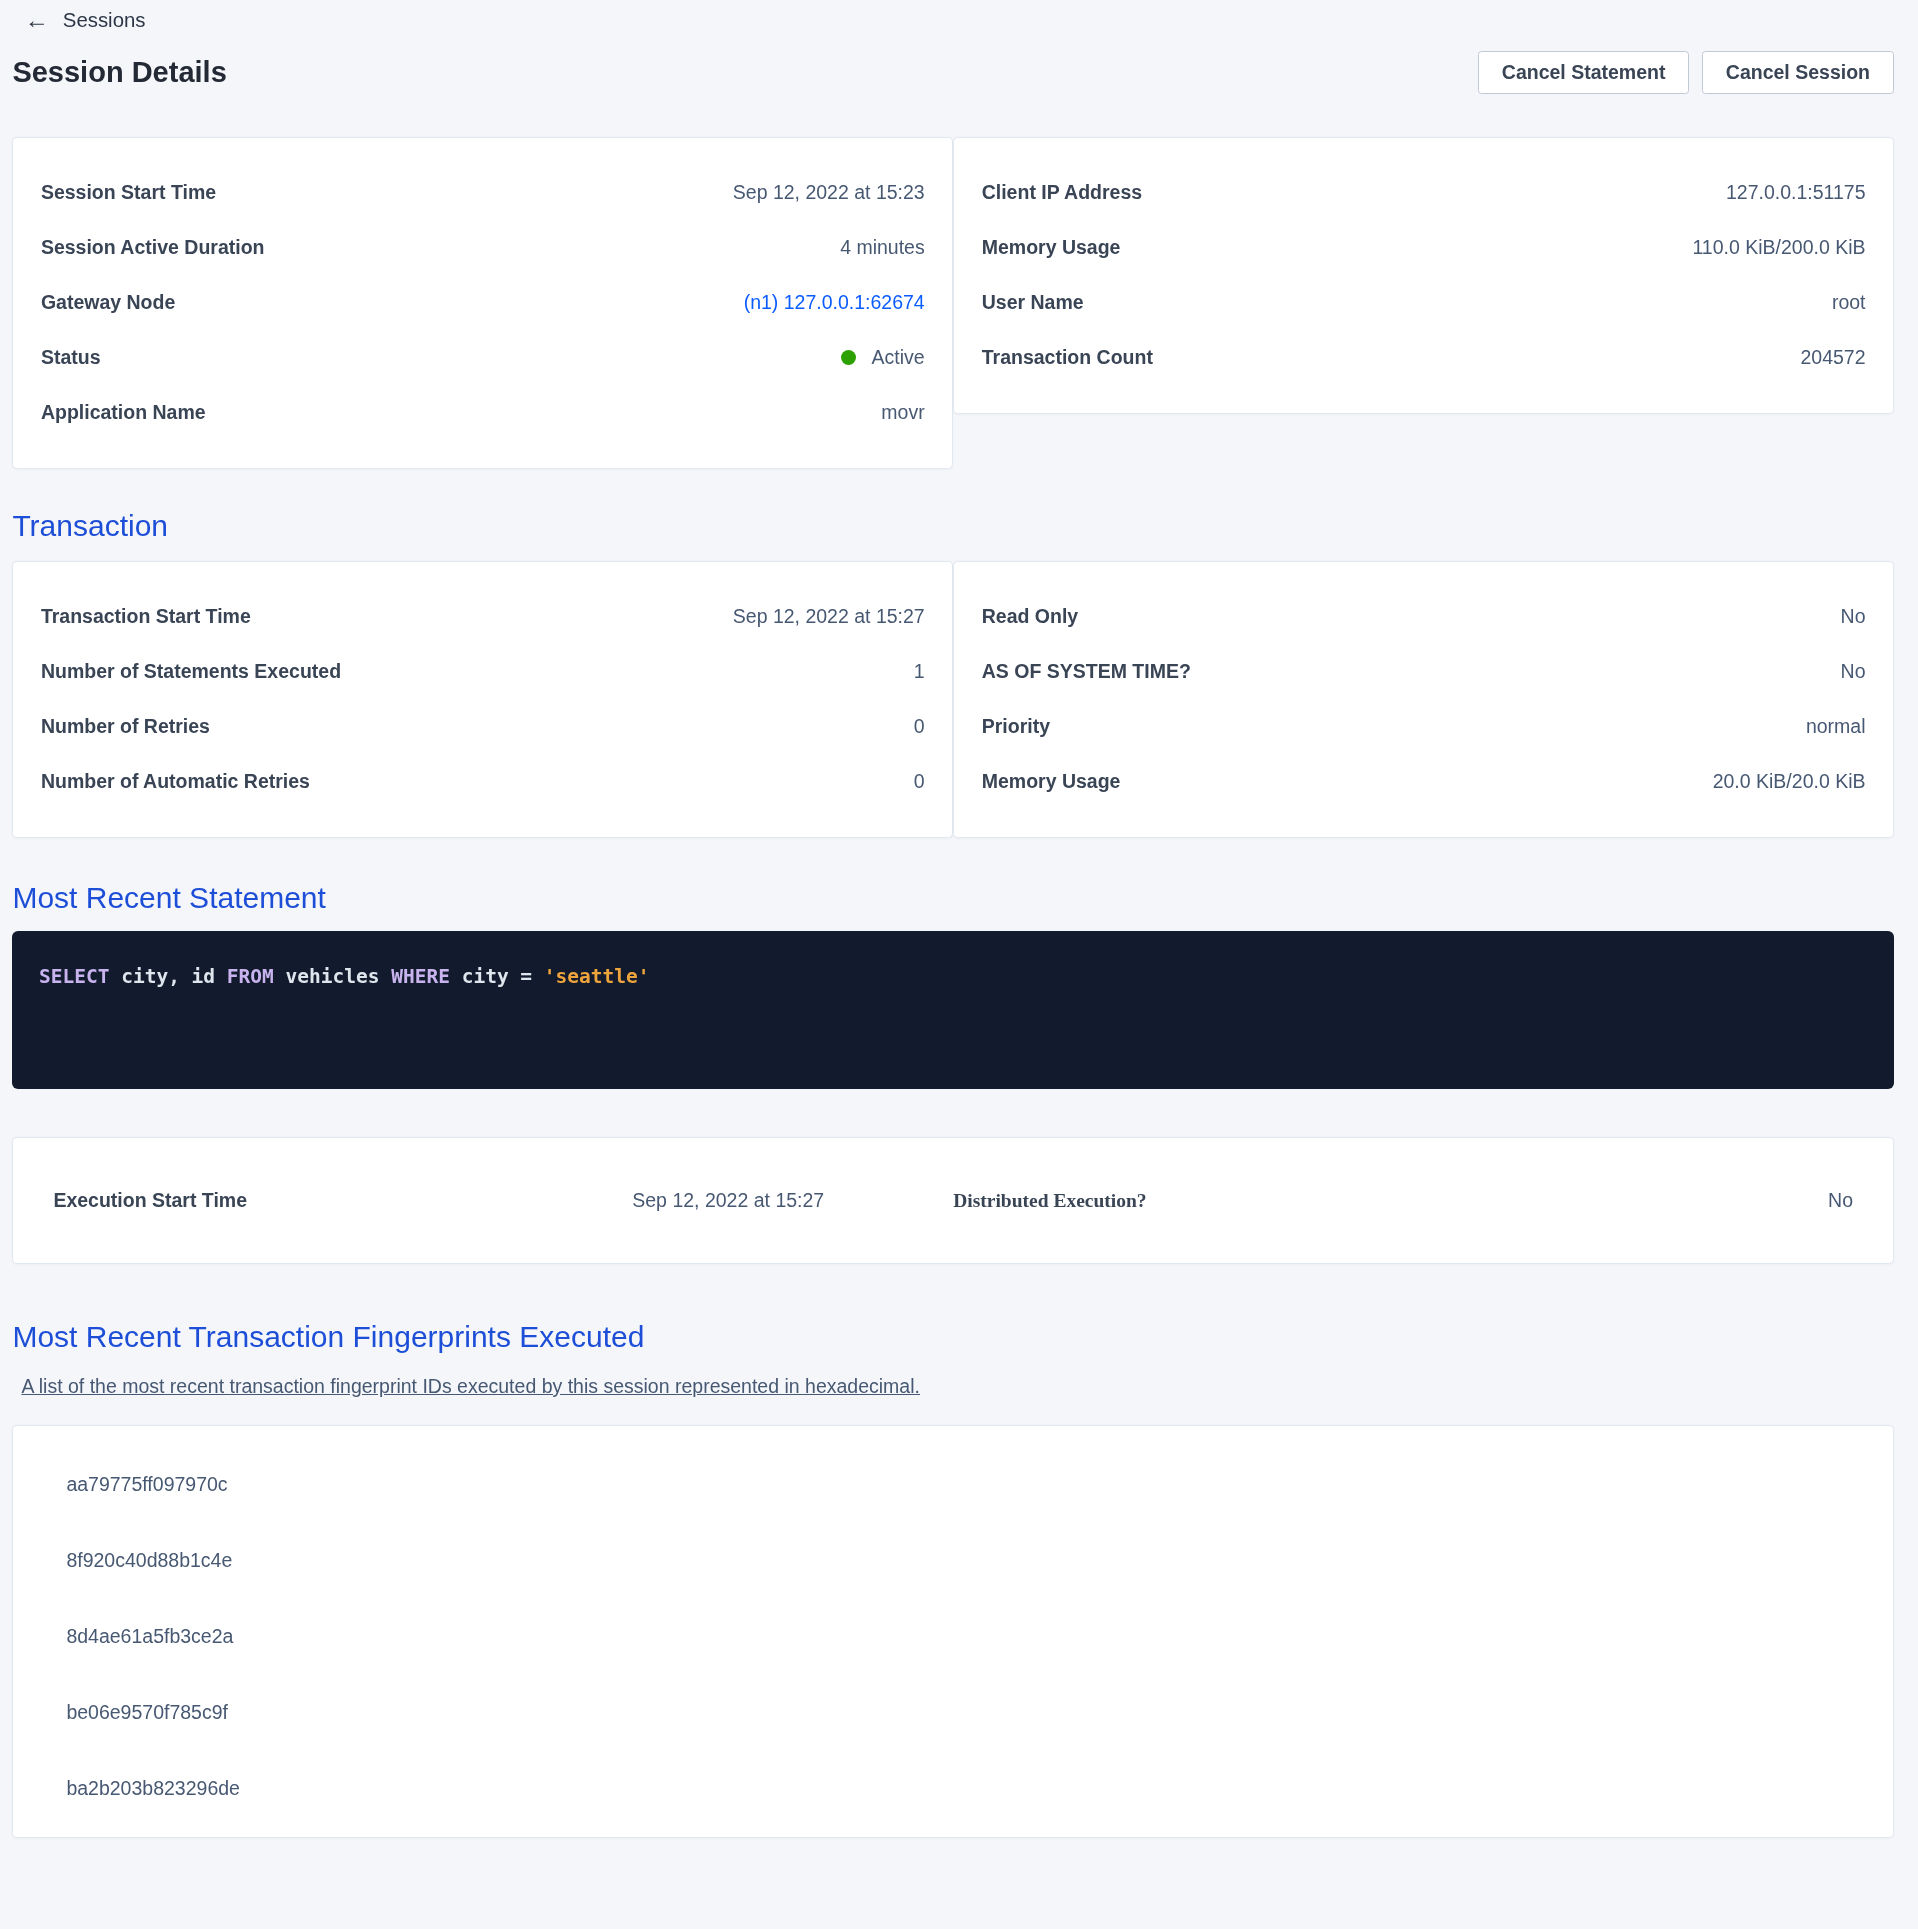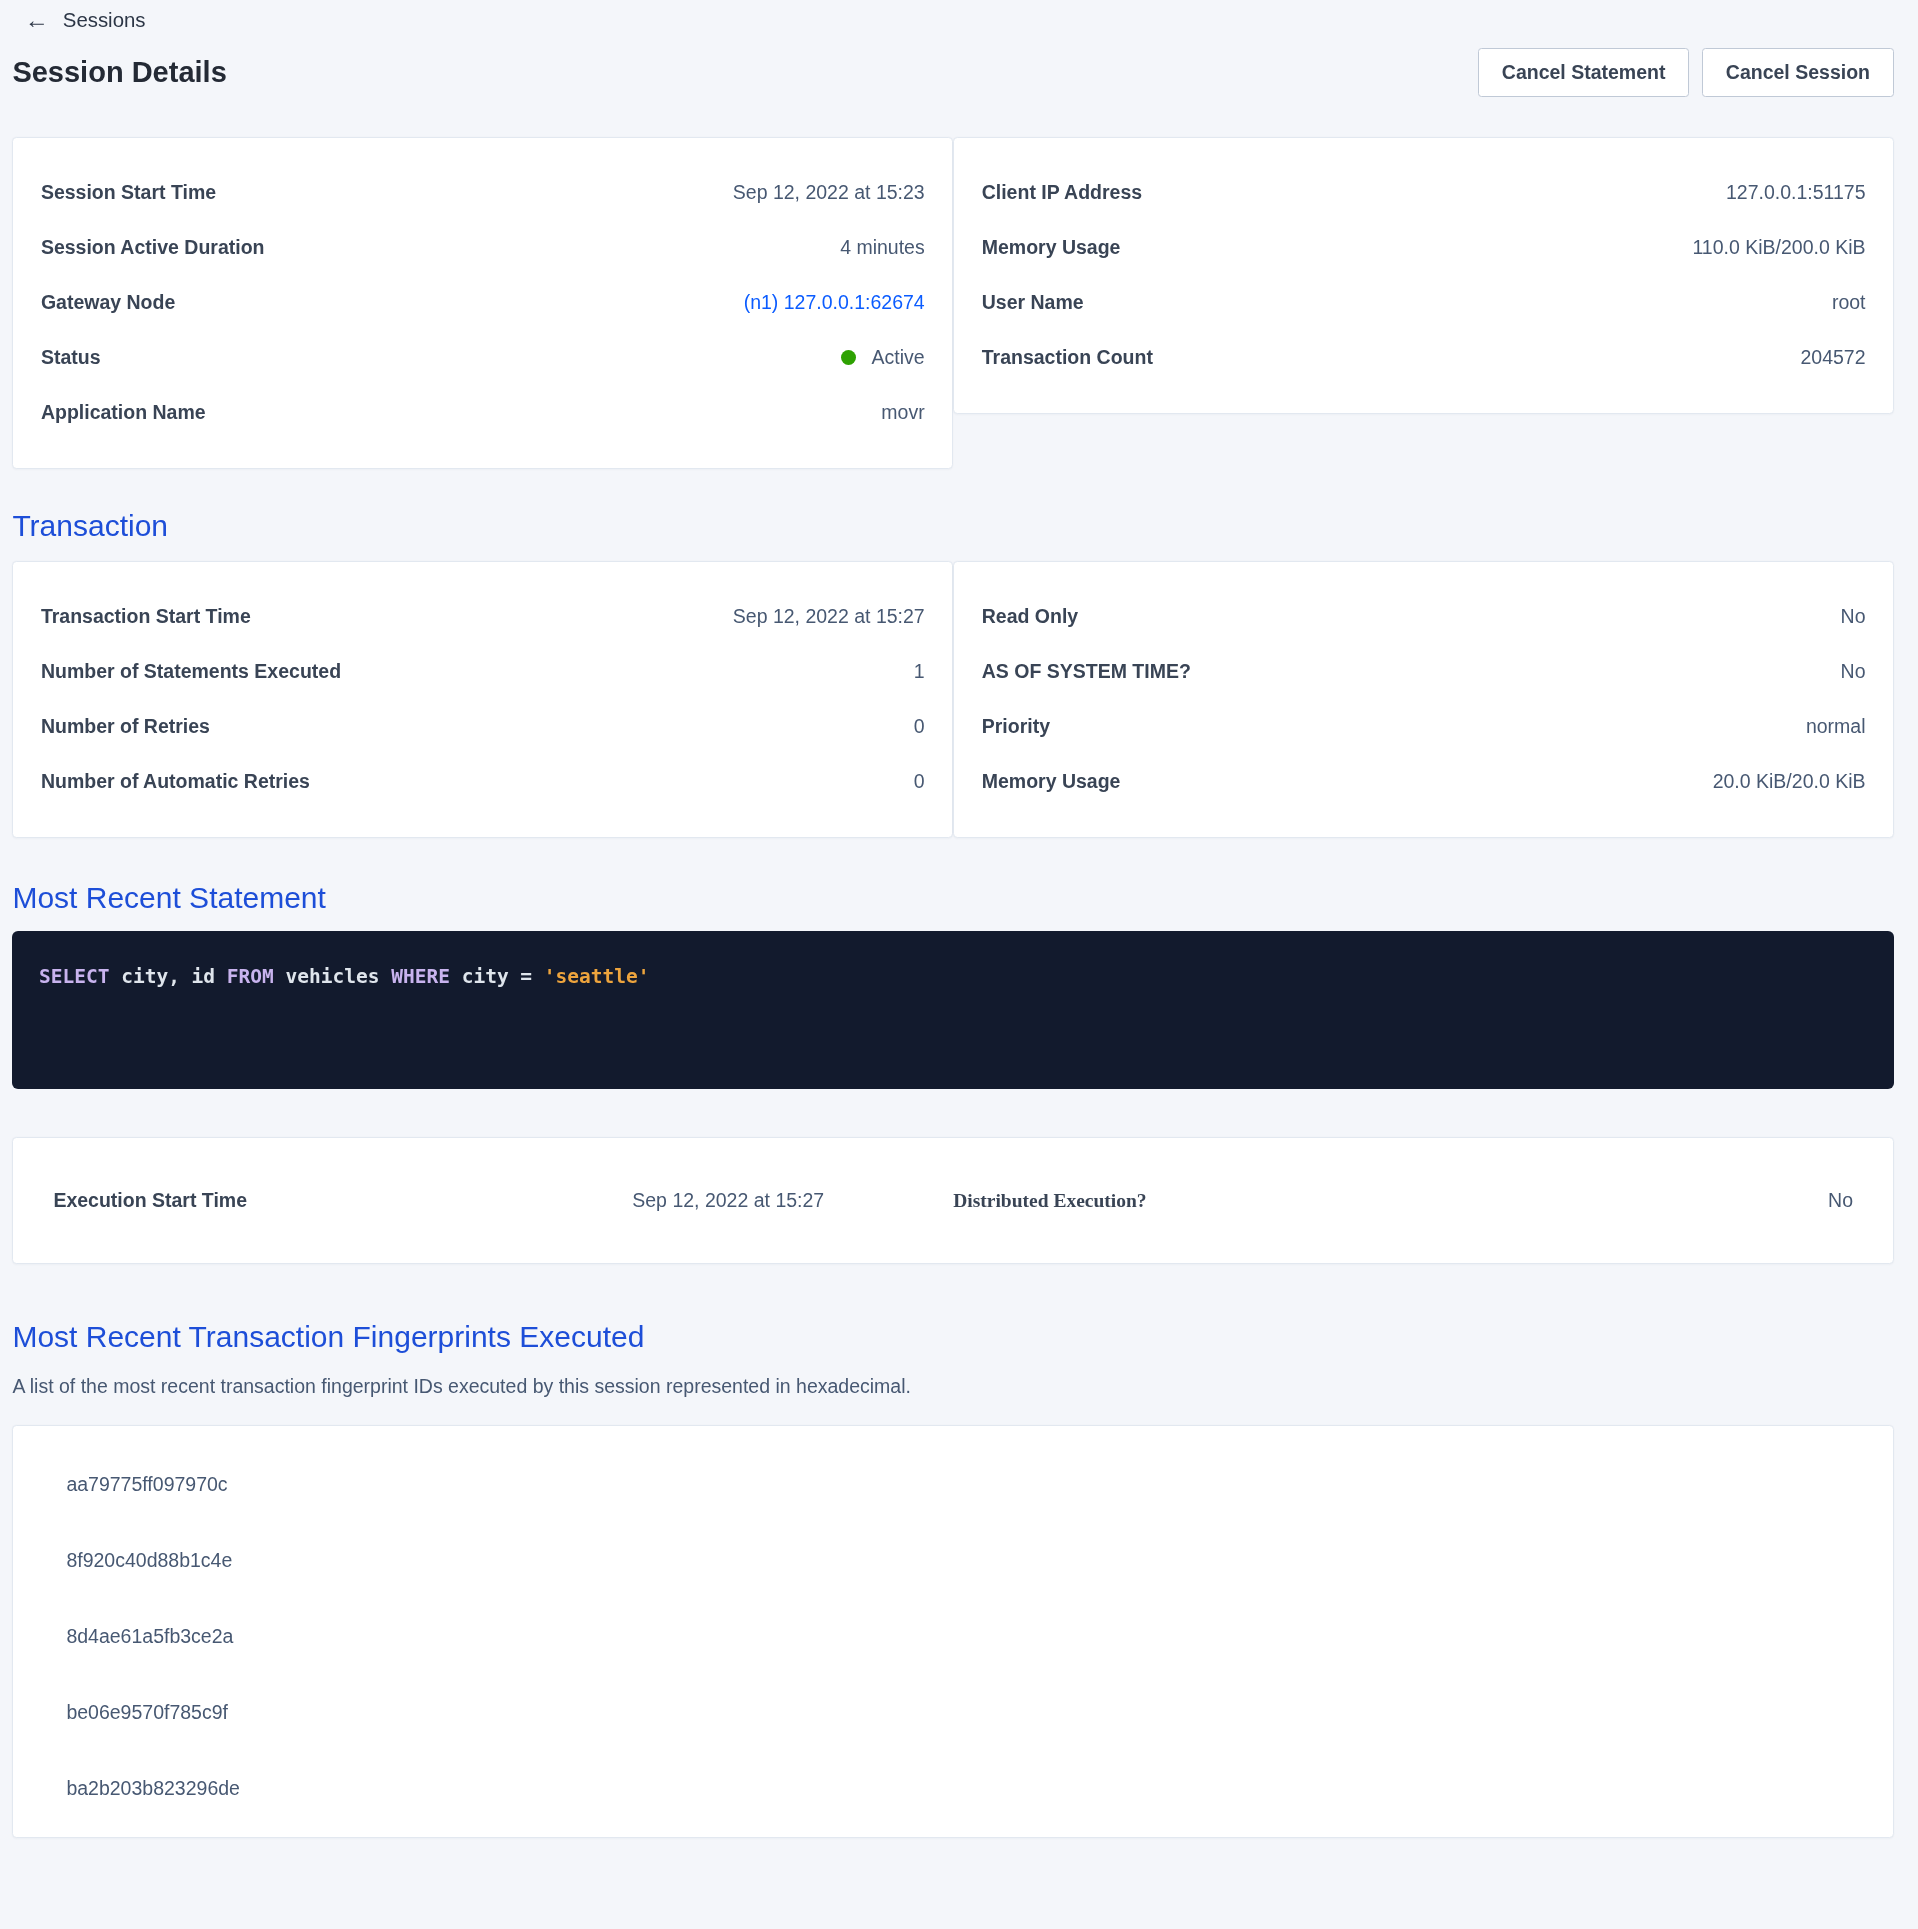--- a/index.html
+++ b/index.html
@@ -40,21 +40,21 @@
     margin: 0;
     font-size: 29px;
     font-weight: 700;
     color: #242a35;
   }
   .header-actions { display: flex; gap: 12.4px; }
   .btn {
     background: #ffffff;
     border: 0.9px solid #c0c9d6;
     border-radius: 3.5px;
-    height: 49px;
+    height: 43px;
     padding: 0 23px;
     font-family: "Liberation Sans", sans-serif;
     font-size: 19.5px;
     font-weight: 700;
     color: #394455;
     cursor: pointer;
   }
 
   
   .card {
@@ -90,22 +90,23 @@
     font-size: 30px;
     font-weight: 500;
     color: #1d4ed8;
     margin: 43px 0 21px 0;
     line-height: 28px;
   }
   .section-heading.tight { margin: 46px 0 19.5px 0; }
   .section-desc {
     font-size: 19.5px;
     color: #475872;
-    margin: 23px 0 0 0;
+    margin: 23px 0 0 9px;
     line-height: 25px;
+    text-decoration: underline;
   }
 
   
   .sql-box {
     background: #121a2d;
     border-radius: 6px;
     height: 158px;
     padding: 30px 26.6px;
     font-family: "DejaVu Sans Mono", monospace;
     font-size: 19.5px;

